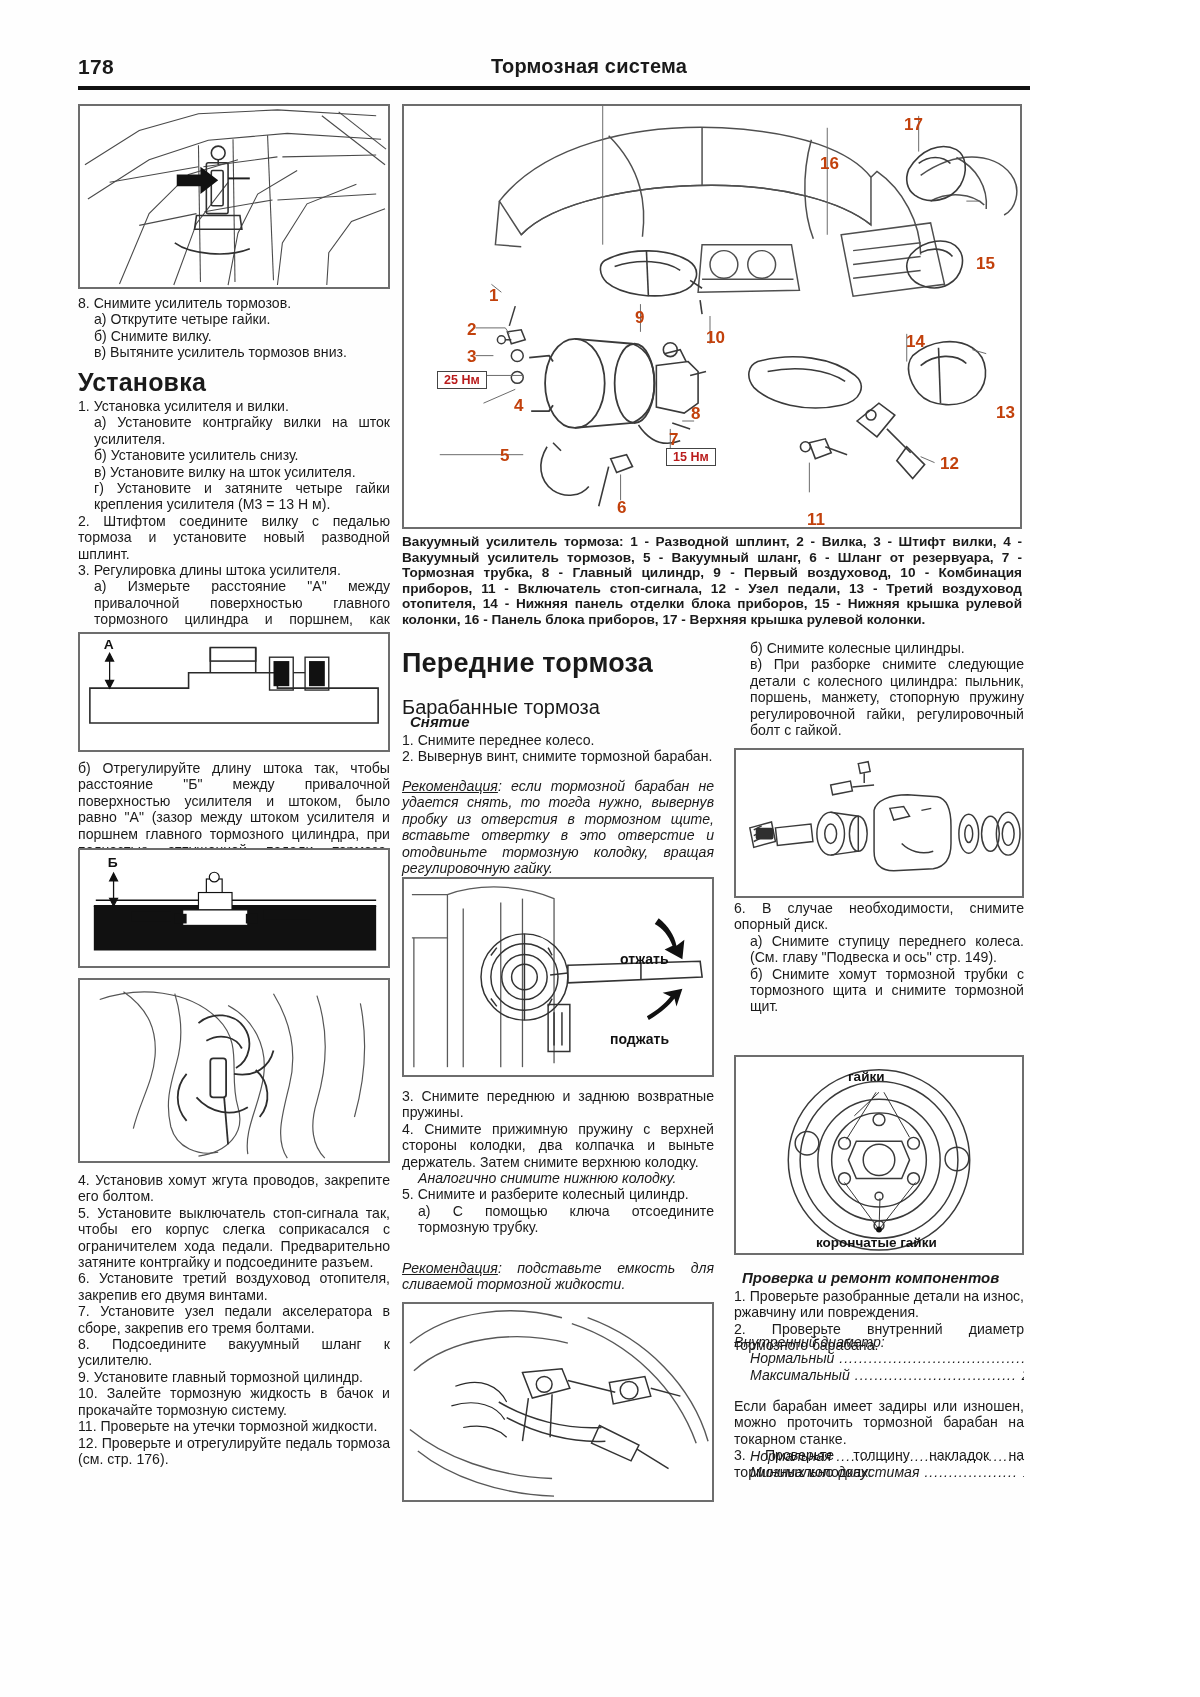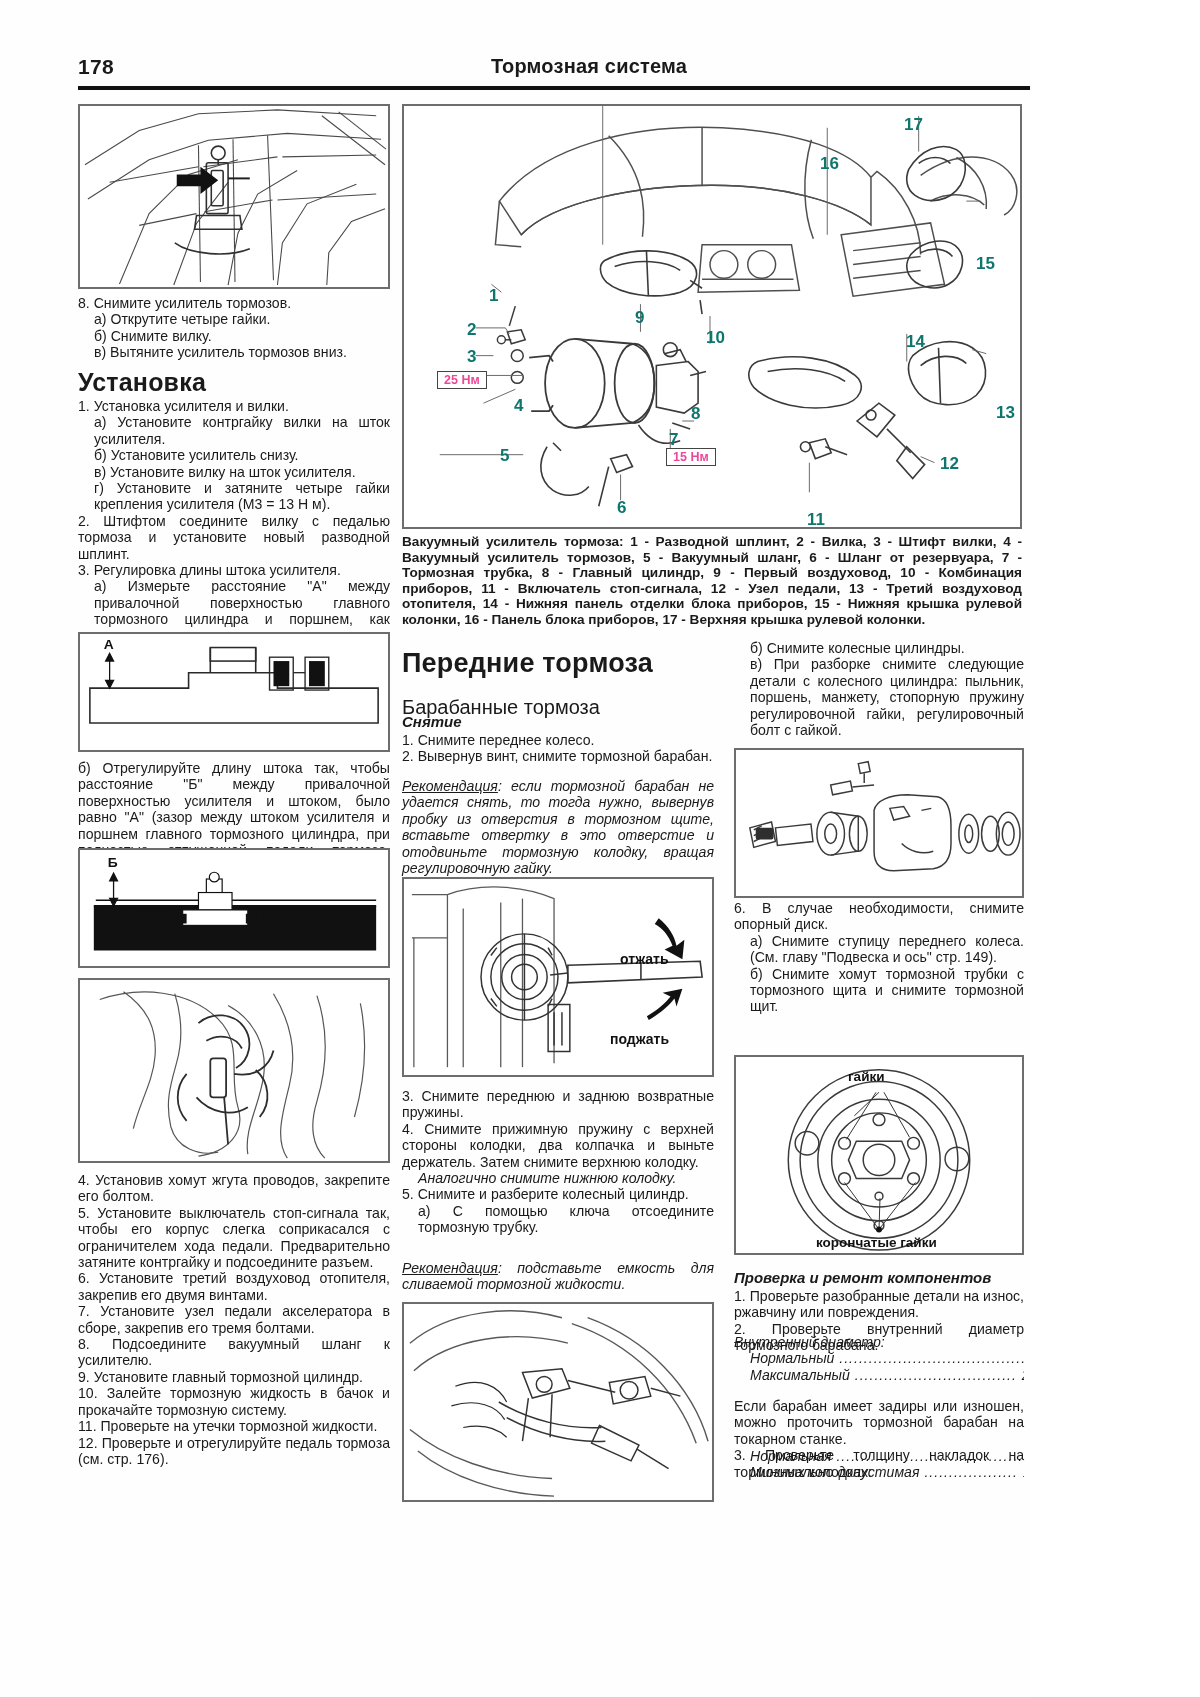--- a/index.html
+++ b/index.html
@@ -59,42 +59,42 @@
     font-size:25px;font-weight:bold;line-height:28px;margin:0 0 1px 0;
     letter-spacing:.2px;
   }
   .h1big{
     font-size:27px;font-weight:bold;line-height:31px;margin:0;
     letter-spacing:.2px;
   }
   .h3{
     font-size:20px;font-weight:normal;line-height:24px;margin:16px 0 2px 0;
   }
-  .hit{ font-size:15px;font-weight:bold;font-style:italic;line-height:19px;margin:0 0 1px 0;}
+  .hit{ font-size:15px;font-weight:bold;font-style:italic;line-height:19px;margin:0 0 1px 8px;}
   .ital{font-style:italic;}
   .ital-u{font-style:italic;text-decoration:underline;}
 
   .caption{
     position:absolute;
     font-size:13.6px;line-height:15.6px;font-weight:bold;
     text-align:justify;
     box-sizing:border-box;
   }
 
   .spec{ font-style:italic; }
   .spec .row{ display:block; white-space:nowrap; overflow:hidden; }
   .spec .nm{ padding-left:16px;}
   .spec .dots{ letter-spacing:1px; }
 
   
   .lbl{
-    position:absolute;font-weight:bold;font-size:17px;color:#0f766e;
+    position:absolute;font-weight:bold;font-size:17px;color:#c2410c;
   }
   .torque{
-    position:absolute;font-weight:bold;font-size:12.5px;color:#ec4899;
+    position:absolute;font-weight:bold;font-size:12.5px;color:#b91c1c;
     border:1.5px solid #444;padding:1px 6px;background:#fff;
   }
   .arrowlbl{
     position:absolute;font-weight:bold;font-size:14px;color:#111;
   }
 </style>
 </head>
 <body>
 
 <div class="page">

